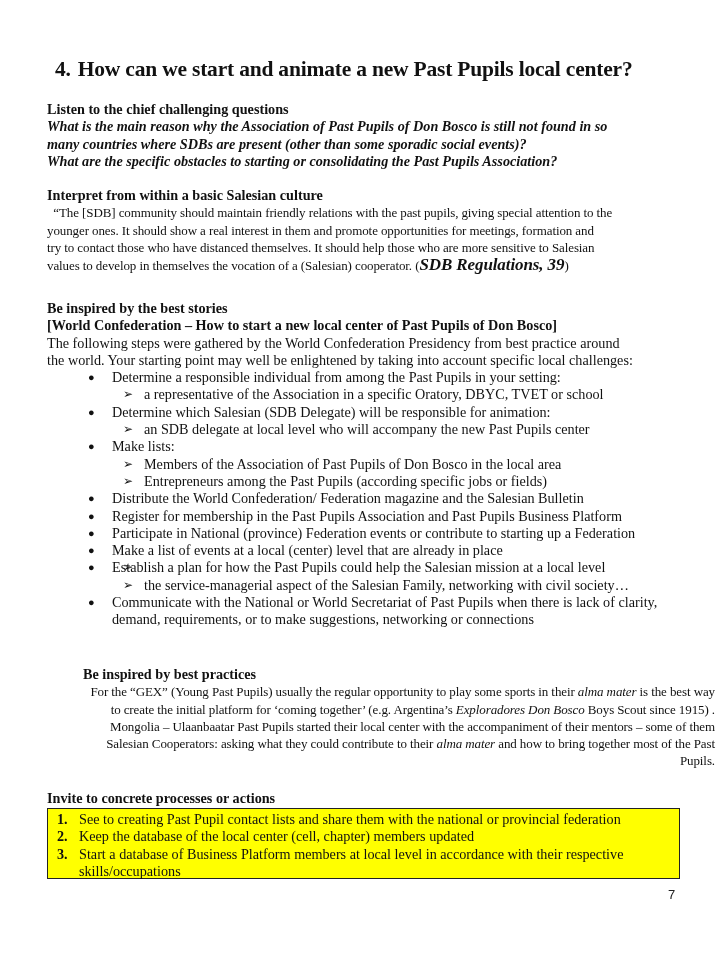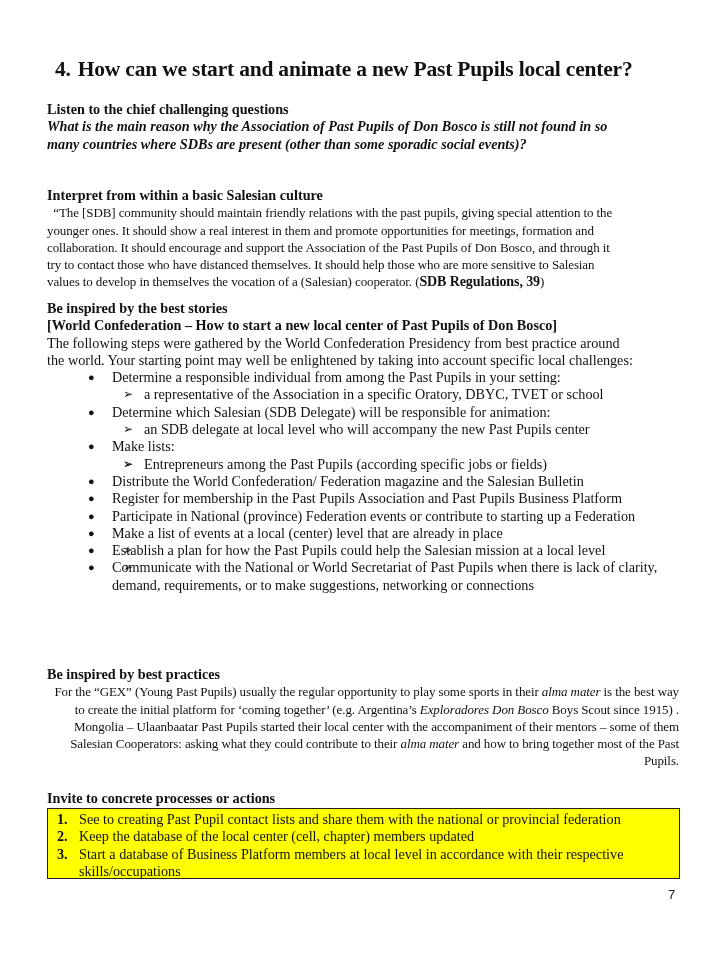--- a/index.html
+++ b/index.html
@@ -33,29 +33,29 @@
 <div class="page">
 
   <div class="title">
     <span class="num">4.</span><span>How can we start and animate a new Past Pupils local center?</span>
   </div>
 
   <div class="block" style="top:101px;">
     <div class="h line">Listen to the chief challenging questions</div>
     <div class="it line">What is the main reason why the Association of Past Pupils of Don Bosco is still not found in so</div>
     <div class="it line">many countries where SDBs are present (other than some sporadic social events)?</div>
+    <div class="it line">What are the specific obstacles to starting or consolidating the Past Pupils Association?</div>
   </div>
 
   <div class="block" style="top:187px;">
     <div class="h line">Interpret from within a basic Salesian culture</div>
     <div class="quote line" style="white-space:pre;font-family:Liberation Serif, serif;">  “The [SDB] community should maintain friendly relations with the past pupils, giving special attention to the</div>
     <div class="quote line">younger ones. It should show a real interest in them and promote opportunities for meetings, formation and</div>
-    <div class="quote line">collaboration. It should encourage and support the Association of the Past Pupils of Don Bosco, and through it</div>
     <div class="quote line">try to contact those who have distanced themselves. It should help those who are more sensitive to Salesian</div>
-    <div class="quote line"><span>values to develop in themselves the vocation of a (Salesian) cooperator. (</span><b style="font-size:14px;">SDB Regulations, 39</b><span>)</span></div>
+    <div class="quote line"><span>values to develop in themselves the vocation of a (Salesian) cooperator. (</span><b style="font-size:17px;font-style:italic;">SDB Regulations, 39</b><span>)</span></div>
   </div>
 
   <div class="block" style="top:300px;">
     <div class="h line">Be inspired by the best stories</div>
     <div class="h line">[World Confederation – How to start a new local center of Past Pupils of Don Bosco]</div>
     <div class="line">The following steps were gathered by the World Confederation Presidency from best practice around</div>
     <div class="line">the world. Your starting point may well be enlightened by taking into account specific local challenges:</div>
 
     <ul class="l1">
       <li><span class="b">●</span><span>Determine a responsible individual from among the Past Pupils in your setting:</span>
@@ -63,42 +63,42 @@
             <li><span class="a">➢</span><span>a representative of the Association in a specific Oratory, DBYC, TVET or school</span></li>
           </ul>
       </li>
       <li><span class="b">●</span><span>Determine which Salesian (SDB Delegate) will be responsible for animation:</span>
         <ul class="l2">
             <li><span class="a">➢</span><span>an SDB delegate at local level who will accompany the new Past Pupils center</span></li>
           </ul>
       </li>
       <li><span class="b">●</span><span>Make lists:</span>
         <ul class="l2">
-          <li><span class="a">➢</span></li>
+          <li><span class="a">➢</span><span>Members of the Association of Past Pupils of Don Bosco in the local area</span></li>
           <li><span class="a">➢</span><span>Entrepreneurs among the Past Pupils (according specific jobs or fields)</span></li>
         </ul>
       </li>
       <li><span class="b">●</span><span>Distribute the World Confederation/ Federation magazine and the Salesian Bulletin</span></li>
       <li><span class="b">●</span><span>Register for membership in the Past Pupils Association and Past Pupils Business Platform</span></li>
       <li><span class="b">●</span><span>Participate in National (province) Federation events or contribute to starting up a Federation</span></li>
       <li><span class="b">●</span><span>Make a list of events at a local (center) level that are already in place</span>
         <ul class="l2">
             <li><span class="a">➢</span></li>
           </ul>
       </li>
       <li><span class="b">●</span><span>Establish a plan for how the Past Pupils could help the Salesian mission at a local level</span>
         <ul class="l2">
-            <li><span class="a">➢</span></li>
+            <li><span class="a">➢</span><span>the service-managerial aspect of the Salesian Family, networking with civil society…</span></li>
           </ul>
       </li>
       <li class="wrap"><span class="b">●</span><span>Communicate with the National or World Secretariat of Past Pupils when there is lack of clarity, demand, requirements, or to make suggestions, networking or connections</span></li>
     </ul>
   </div>
 
-  <div class="block" style="top:666px; width:632px;">
+  <div class="block" style="top:666px; width:632px;margin-left:36px;">
     <div class="h line">Be inspired by best practices</div>
     <div class="small"><span>For the “GEX” (Young Past Pupils) usually the regular opportunity to play some sports in their </span><i>alma mater</i><span> is the best way to create the initial platform for ‘coming together’ (e.g. Argentina’s </span><i>Exploradores Don Bosco</i><span> Boys Scout since 1915) .</span></div>
     <div class="small"><span>Mongolia – Ulaanbaatar Past Pupils started their local center with the accompaniment of their mentors – some of them Salesian Cooperators: asking what they could contribute to their </span><i>alma mater</i><span> and how to bring together most of the Past Pupils.</span></div>
   </div>
 
   <div class="block" style="top:790px;">
     <div class="h line">Invite to concrete processes or actions</div>
   </div>
   <div class="ybox">
     <ol>

